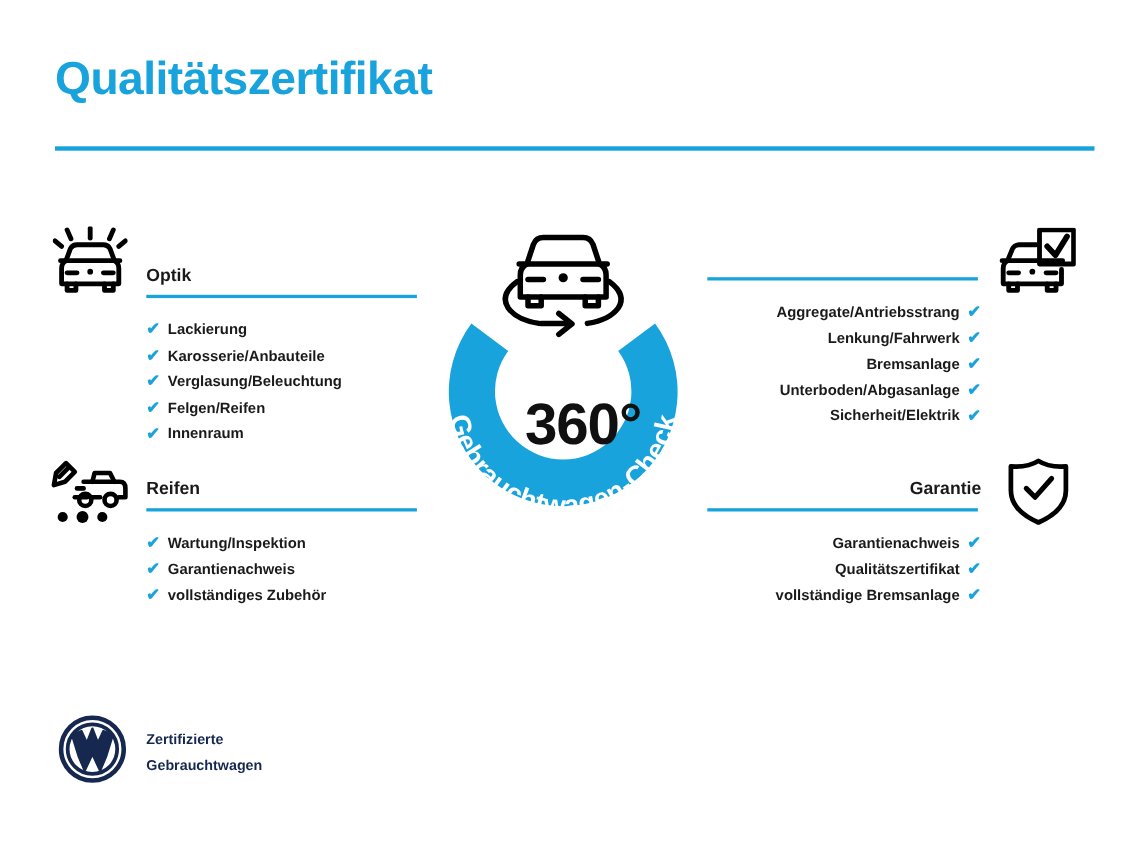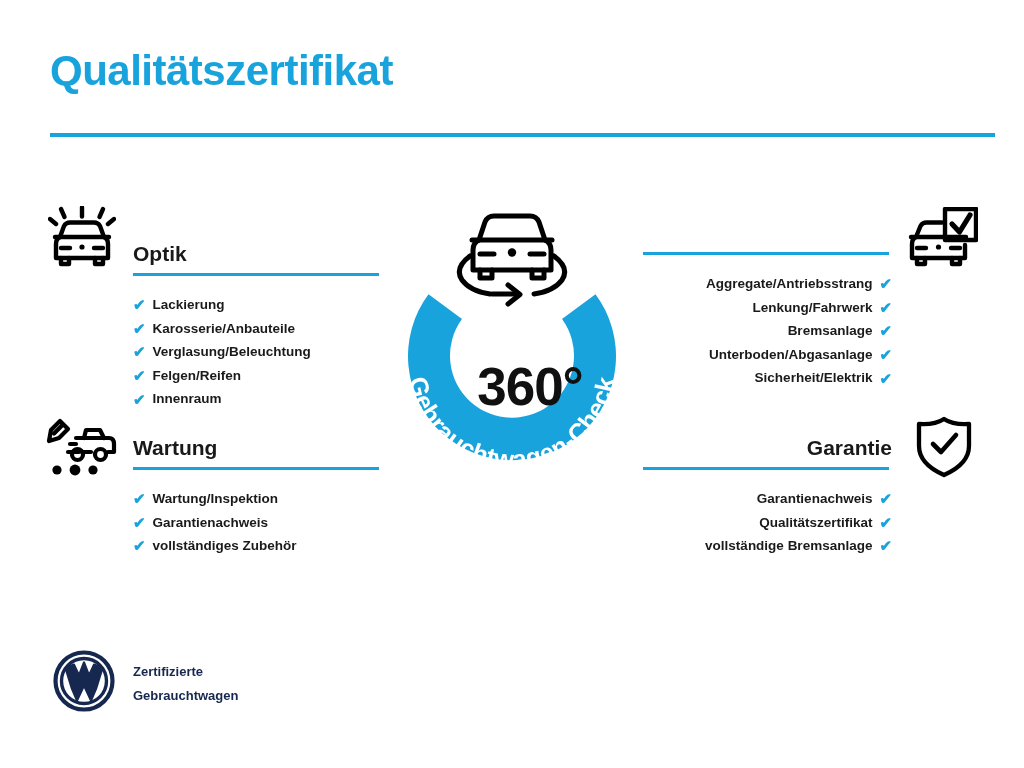--- a/index.html
+++ b/index.html
@@ -24,21 +24,21 @@
     white-space:nowrap;
   }
   .header-rule{
     position:absolute;left:50px;top:133px;
     width:945px;height:4px;background:#19A3DC;
   }
 
   
   .block{position:absolute;}
   .block .heading{
-    font-size:21px;font-weight:bold;color:#19191a;
+    font-size:16px;font-weight:bold;color:#19191a;
     line-height:1;white-space:nowrap;
   }
   .block .heading-rule{
     height:3px;background:#19A3DC;margin-top:9px;width:246px;
   }
   .block ul{list-style:none;margin:0;padding:0;margin-top:17px;}
   .block li{
     font-size:13.5px;font-weight:600;color:#1a1a1a;
     line-height:23.6px;white-space:nowrap;
     display:flex;align-items:center;
@@ -243,21 +243,21 @@
           <span class="chk">✔</span>
         </li>
       <li>
           <span class="li-text">Sicherheit/Elektrik</span>
           <span class="chk">✔</span>
         </li>
     </ul>
   </div>
 
   <div class="block col-left" id="block-wartung">
-    <div class="heading">Wartung</div>
+    <div class="heading">Reifen</div>
     <div class="heading-rule"></div>
     <ul>
       <li>
           <span class="chk">✔</span>
           <span class="li-text">Wartung/Inspektion</span>
         </li>
       <li>
           <span class="chk">✔</span>
           <span class="li-text">Garantienachweis</span>
         </li>

